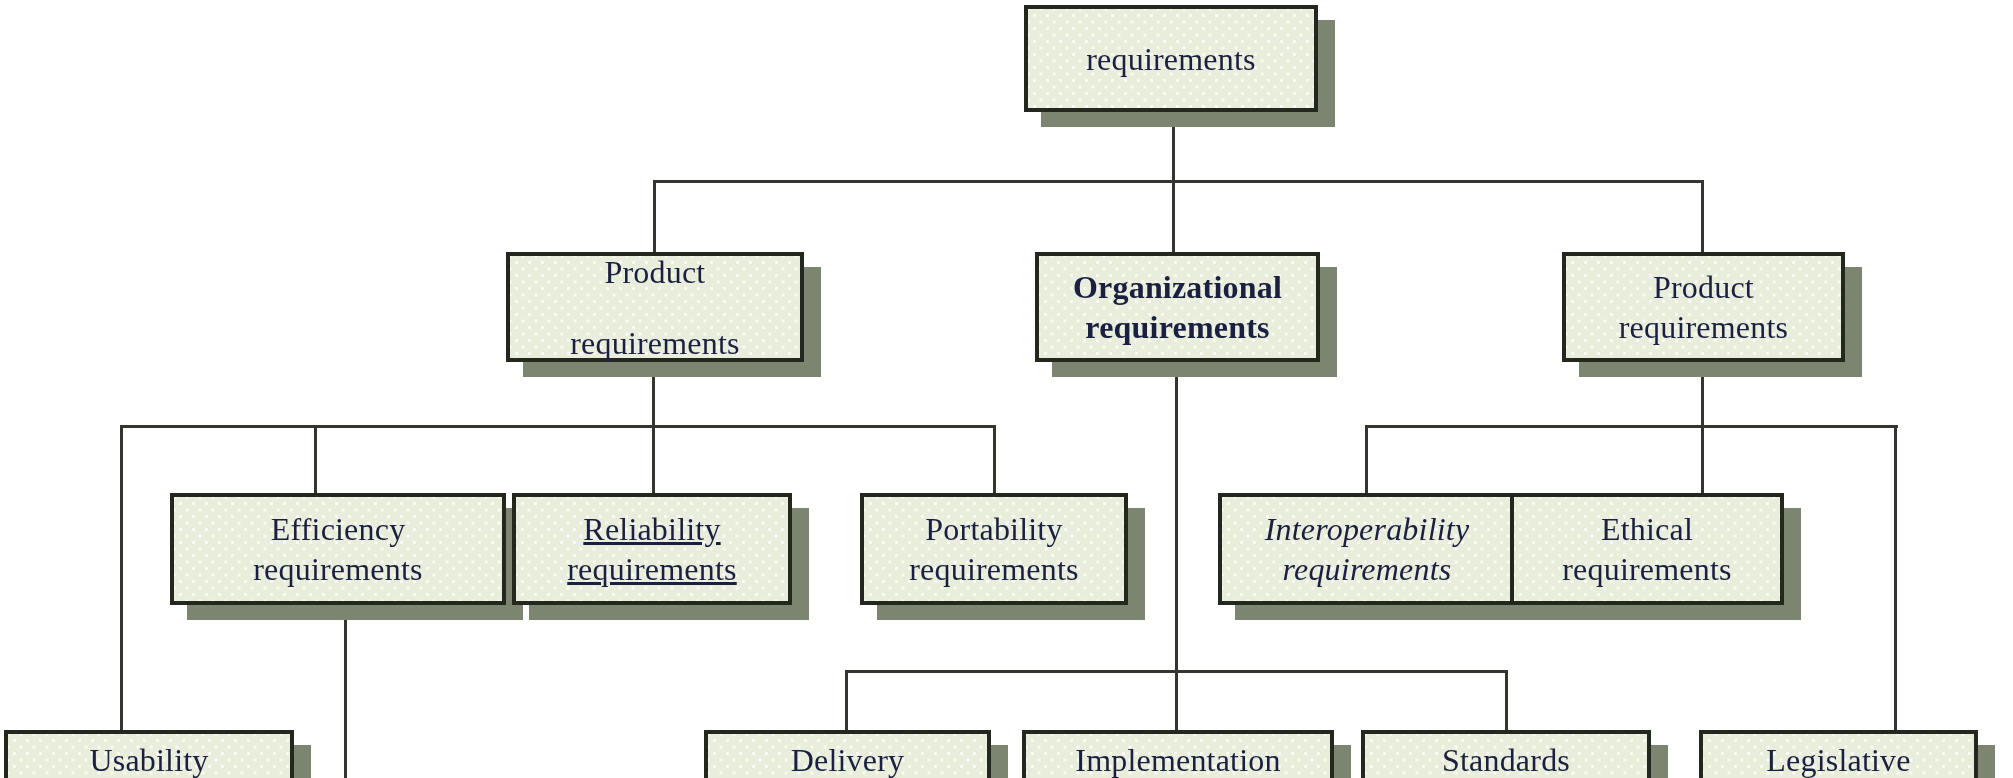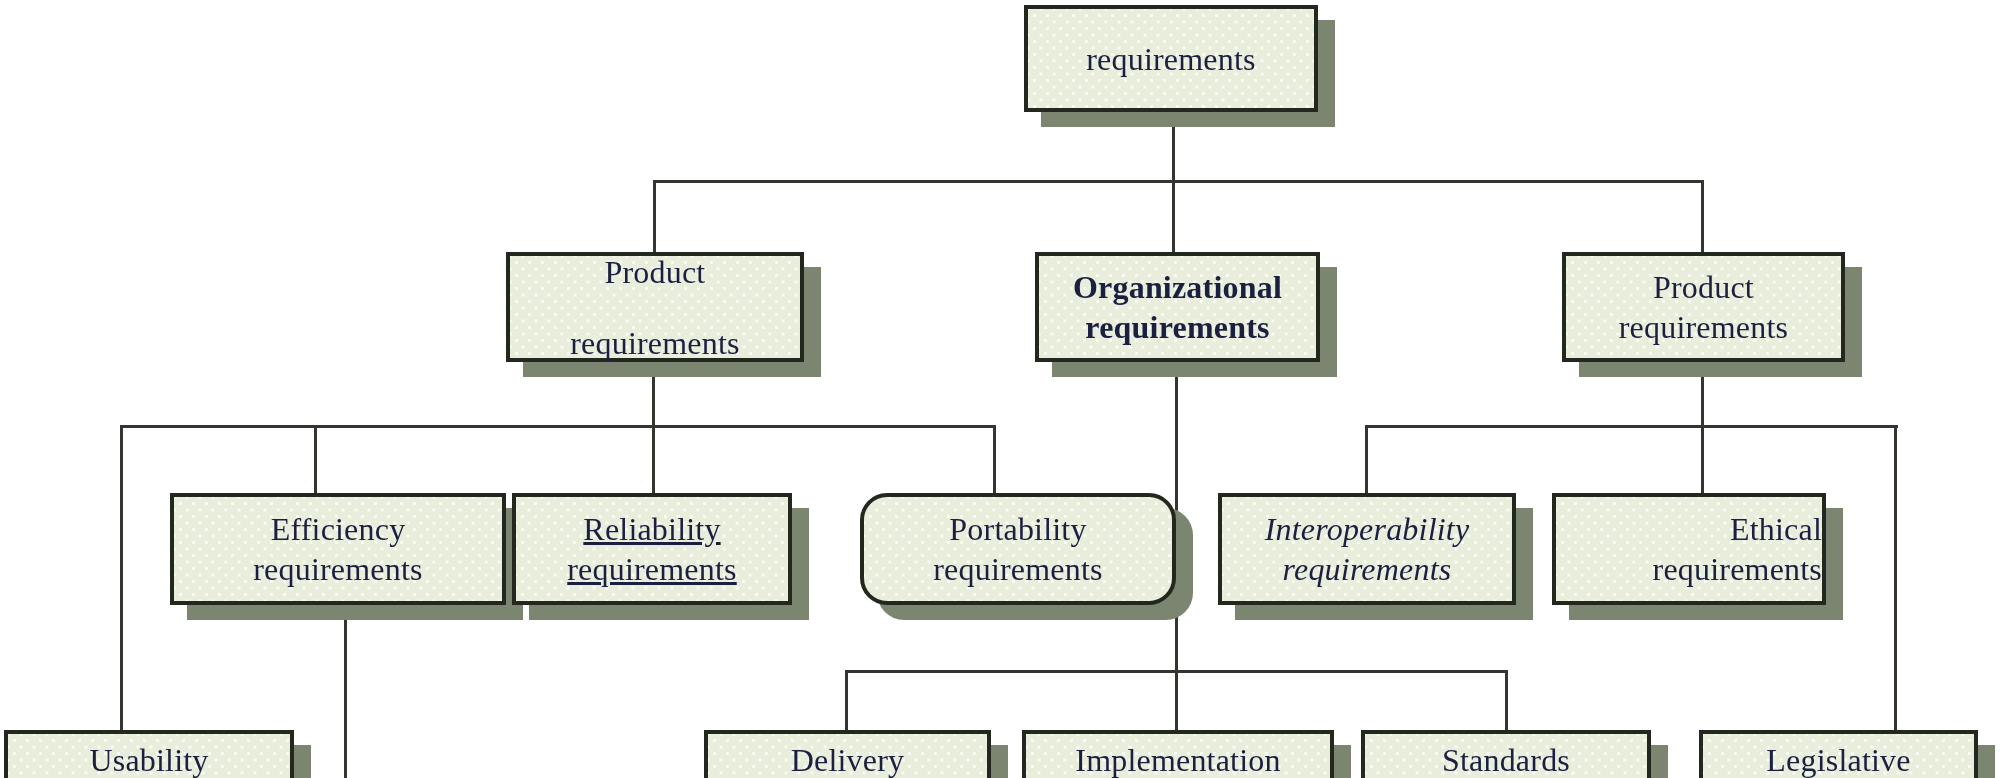--- a/index.html
+++ b/index.html
@@ -90,29 +90,29 @@
   </div>
 
   <div class="node" style="left:170px;top:493px;width:336px;height:112px;">
     <span class="line">Efficiency</span>
     <span class="line">requirements</span>
   </div>
   <div class="node" style="left:512px;top:493px;width:280px;height:112px;text-decoration:underline;">
     <span class="line">Reliability</span>
     <span class="line">requirements</span>
   </div>
-  <div class="node" style="left:860px;top:493px;width:316px;height:112px;border-radius:27px;">
+  <div class="node" style="left:860px;top:493px;width:268px;height:112px;">
     <span class="line">Portability</span>
     <span class="line">requirements</span>
   </div>
   <div class="node" style="left:1218px;top:493px;width:298px;height:112px;font-style:italic;">
     <span class="line">Interoperability</span>
     <span class="line">requirements</span>
   </div>
-  <div class="node" style="left:1552px;top:493px;width:274px;height:112px;align-items:flex-end;">
+  <div class="node" style="left:1510px;top:493px;width:274px;height:112px;">
     <span class="line">Ethical</span>
     <span class="line">requirements</span>
   </div>
 
   <div class="node cut" style="left:4px;top:730px;width:290px;height:110px;">
     <span class="line">Usability</span>
   </div>
   <div class="node cut" style="left:704px;top:730px;width:287px;height:110px;">
     <span class="line">Delivery</span>
   </div>

